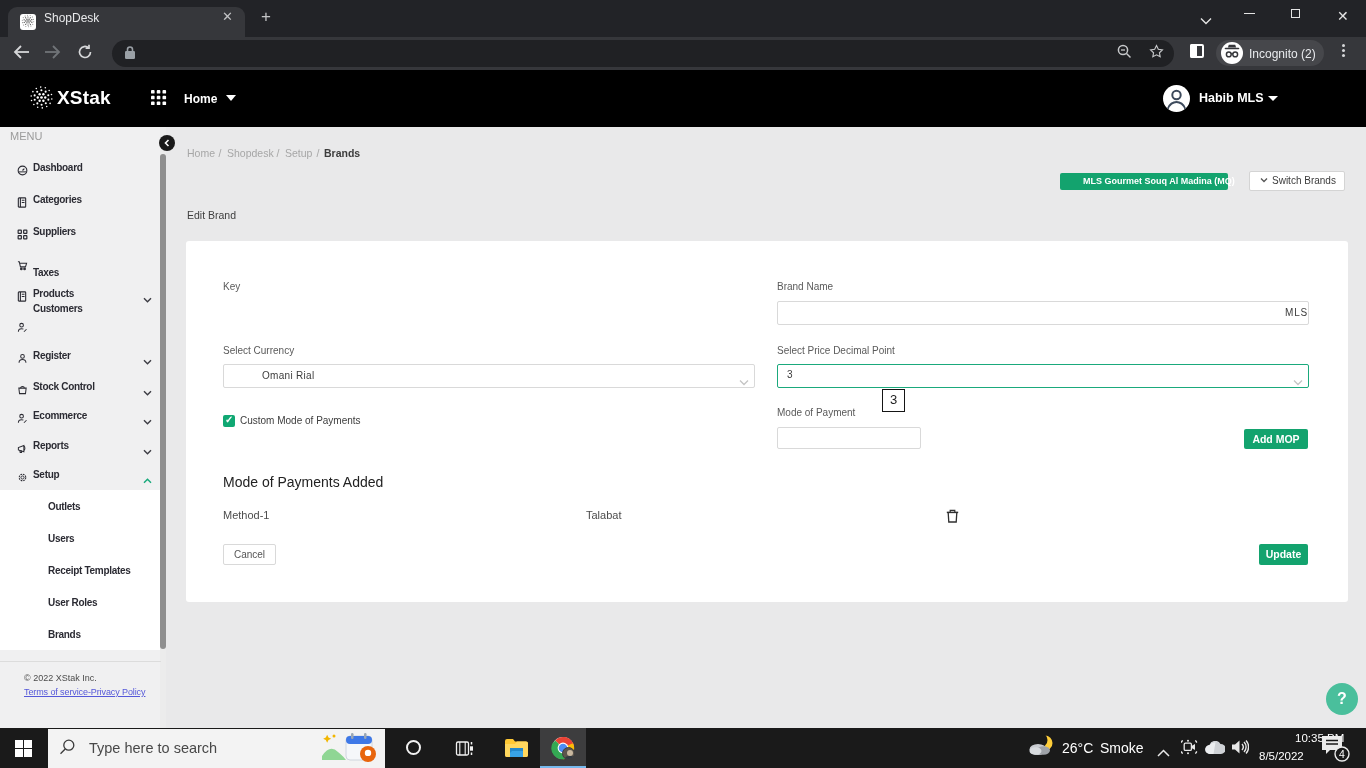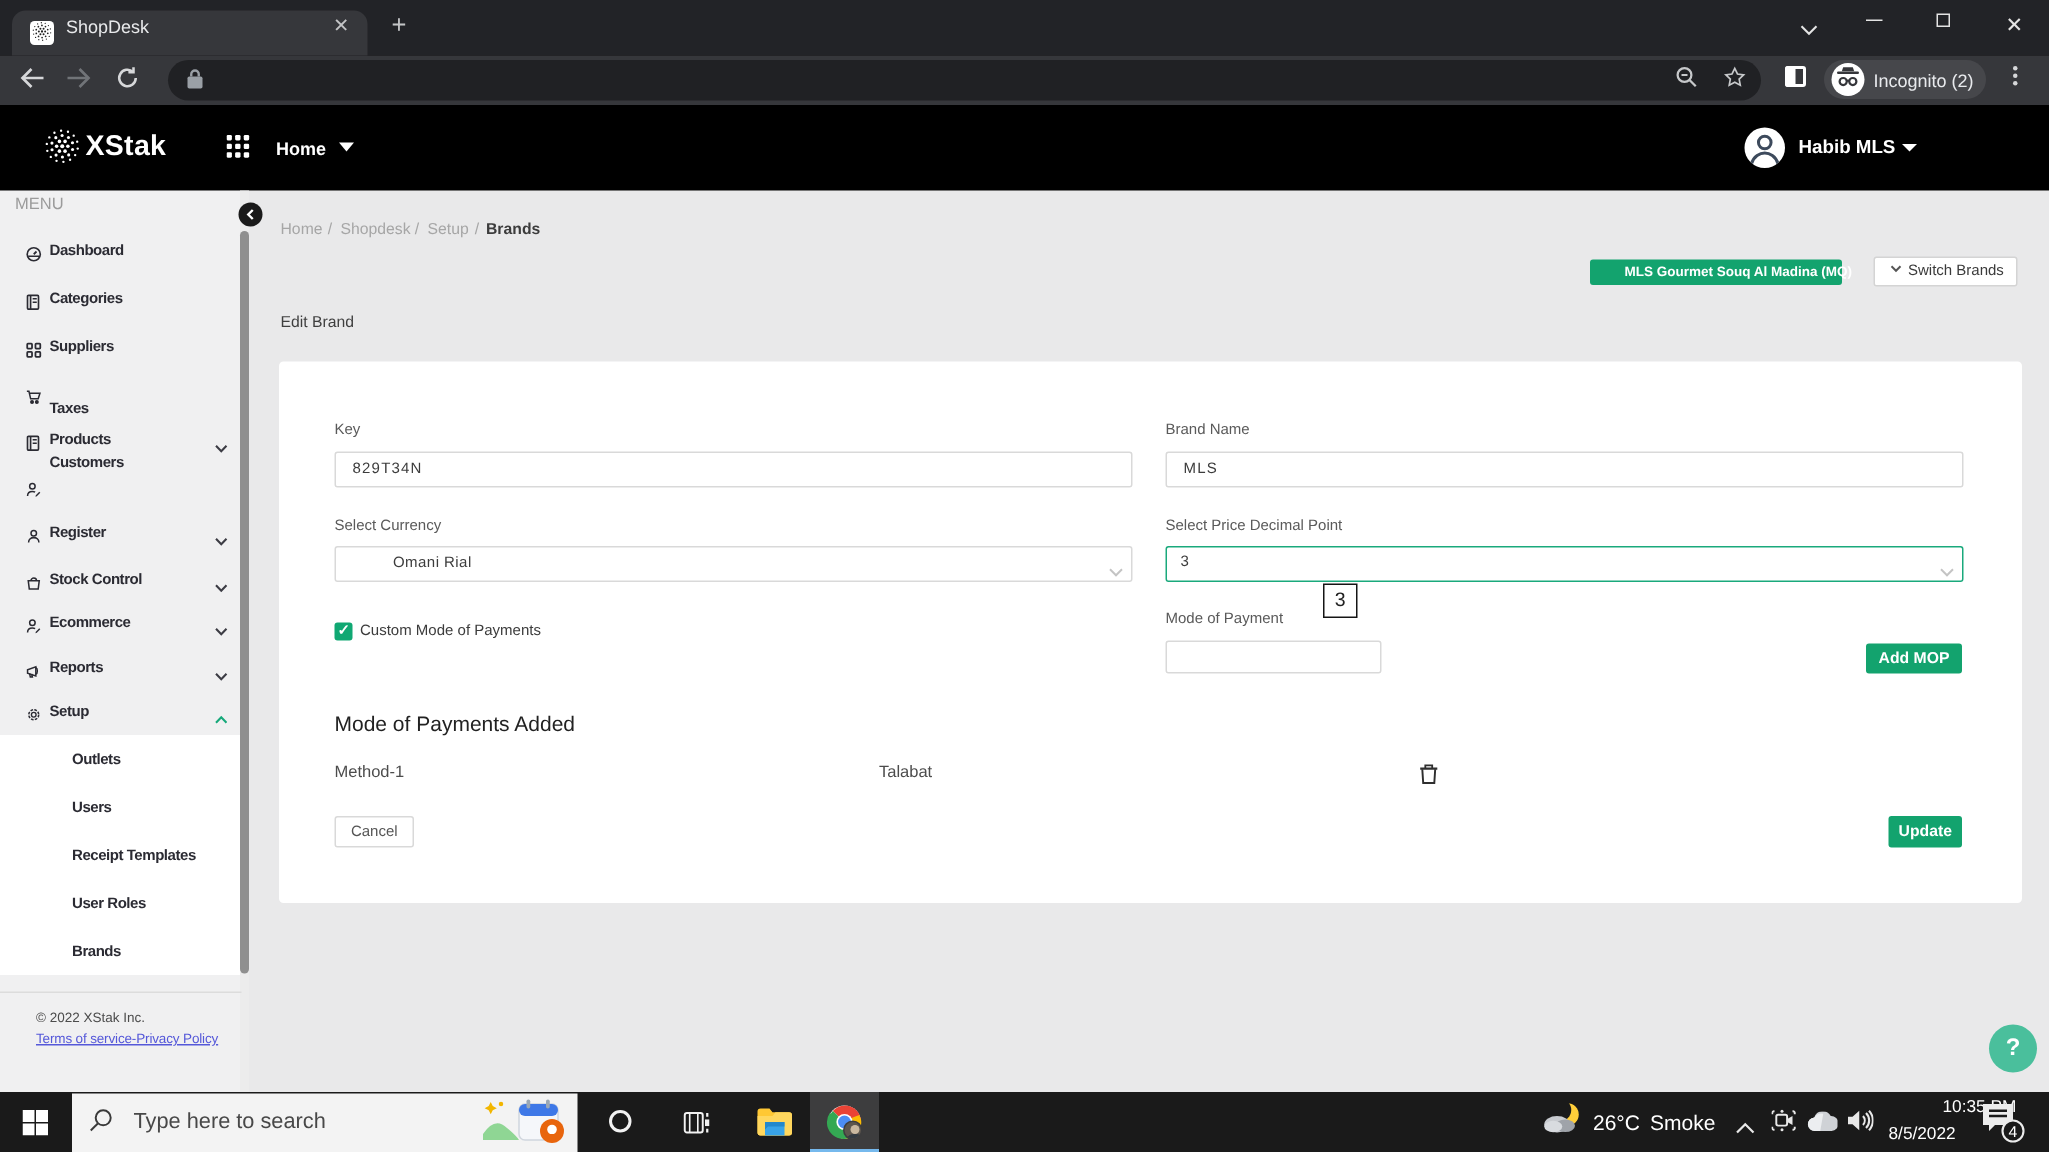--- a/index.html
+++ b/index.html
@@ -264,23 +264,22 @@
   <div class="abs" style="left:324px;top:147px;font-size:10.5px;color:#3c3c3c;font-weight:bold;">Brands</div>
   <div class="abs" id="badge" style="left:1060px;top:173px;width:168px;height:17px;background:#13a36e;border-radius:2px;color:#fff;font-size:9px;font-weight:bold;text-align:center;line-height:17px;white-space:nowrap;padding-left:23px;">MLS Gourmet Souq Al Madina (MQ)</div>
   <div class="abs" id="switchbtn" style="left:1249px;top:171px;width:96px;height:20px;background:#fff;border:1px solid #d4d4d4;border-radius:2px;color:#3b3b3b;font-size:10px;line-height:18px;white-space:nowrap;"><svg width="8" height="6" viewBox="0 0 8 6" fill="none" stroke="#555" stroke-width="1.3" style="margin:0 4px 1px 10px;">
         <path d="M1 1.5 L4 4.5 L7 1.5"></path>
       </svg>Switch Brands</div>
   <div class="abs" style="left:187px;top:209px;color:#3f3f3f;font-size:10.5px;">Edit Brand</div>
 
   <div class="abs" id="card" style="left:186px;top:241px;width:1162px;height:361px;background:#fff;border-radius:3px;"></div>
 
   <div class="abs lbl" style="left:223px;top:281px;color:#5a5a5a;font-size:10px;">Key</div>
-  <div class="abs" style="left:223px;top:301px;width:532px;height:24px;border:1px solid #d9d9d9;border-radius:2px;background:#fff;color:#3c3c3c;font-size:10px;line-height:22px;padding-left:11px;letter-spacing:0.8px;">829T34N</div>
   <div class="abs lbl" style="left:777px;top:281px;color:#5a5a5a;font-size:10px;">Brand Name</div>
-  <div class="abs" style="left:777px;top:301px;width:532px;height:24px;border:1px solid #d9d9d9;border-radius:2px;background:#fff;color:#3c3c3c;font-size:10px;line-height:22px;padding-left:11px;letter-spacing:0.8px;">MLS</div>
+  <div class="abs" style="left:777px;top:301px;width:532px;height:24px;border:1px solid #d9d9d9;border-radius:2px;background:#fff;color:#3c3c3c;font-size:10px;line-height:22px;padding-left:11px;letter-spacing:0.8px;text-align:right;">MLS</div>
 
   <div class="abs lbl" style="left:223px;top:345px;color:#5a5a5a;font-size:10px;">Select Currency</div>
   <div class="abs" style="left:223px;top:364px;width:532px;height:24px;border:1px solid #d9d9d9;border-radius:2px;background:#fff;color:#3c3c3c;font-size:10px;line-height:22px;padding-left:38px;letter-spacing:0.3px;">Omani Rial</div>
   <div class="abs" style="left:739px;top:372px;"><svg width="10" height="7" viewBox="0 0 10 7" fill="none" stroke="#c4c4c4" stroke-width="1.3">
         <path d="M1 1.5 L5 5.5 L9 1.5"></path>
       </svg></div>
   <div class="abs lbl" style="left:777px;top:345px;color:#5a5a5a;font-size:10px;">Select Price Decimal Point</div>
   <div class="abs" style="left:777px;top:364px;width:532px;height:24px;border:1.5px solid #1aa97c;border-radius:2px;background:#fff;color:#3c3c3c;font-size:10px;line-height:20px;padding-left:9px;">3</div>
   <div class="abs" style="left:1293px;top:372px;"><svg width="10" height="7" viewBox="0 0 10 7" fill="none" stroke="#c4c4c4" stroke-width="1.3">
         <path d="M1 1.5 L5 5.5 L9 1.5"></path>

